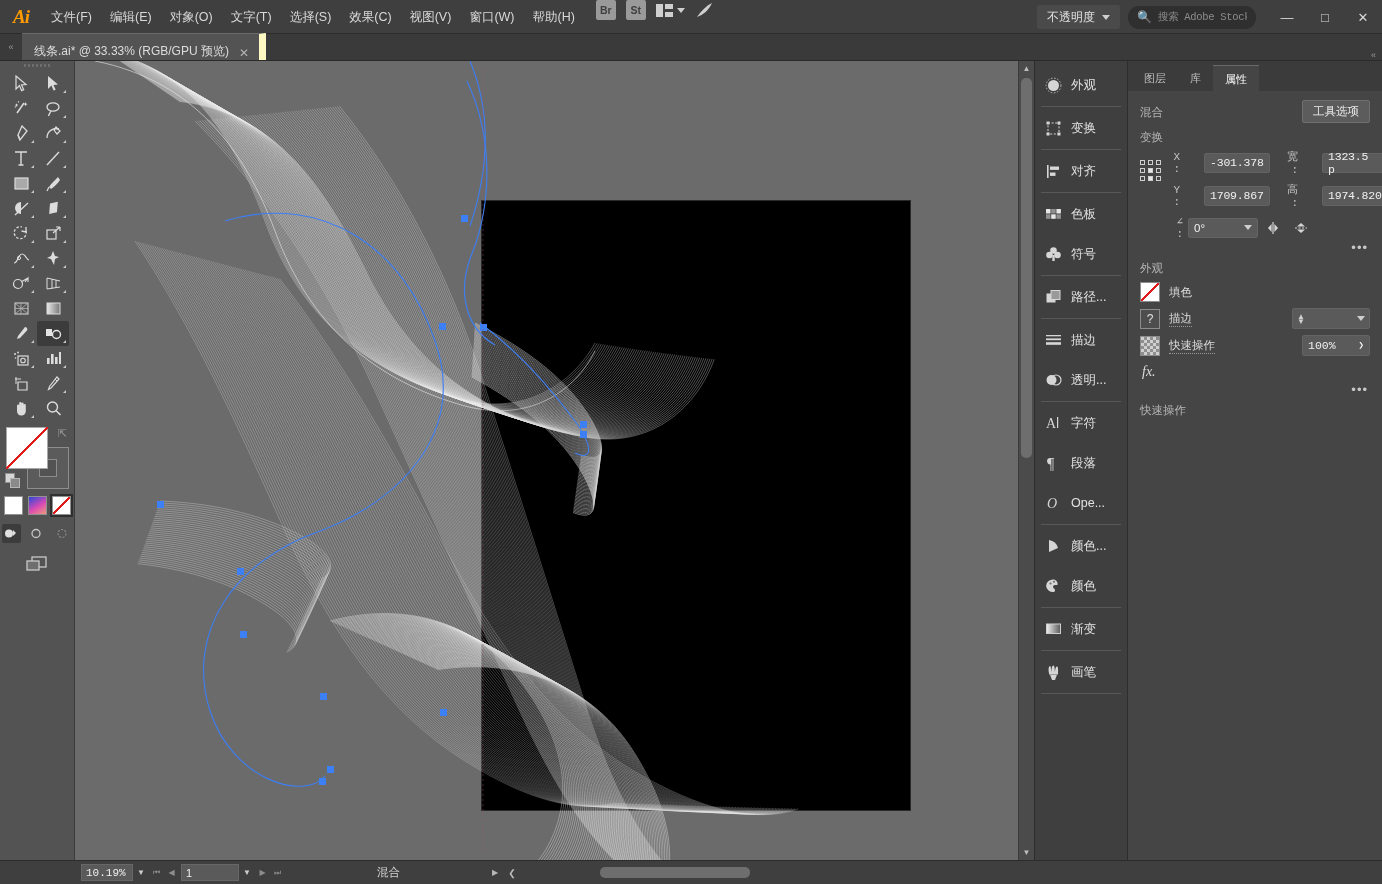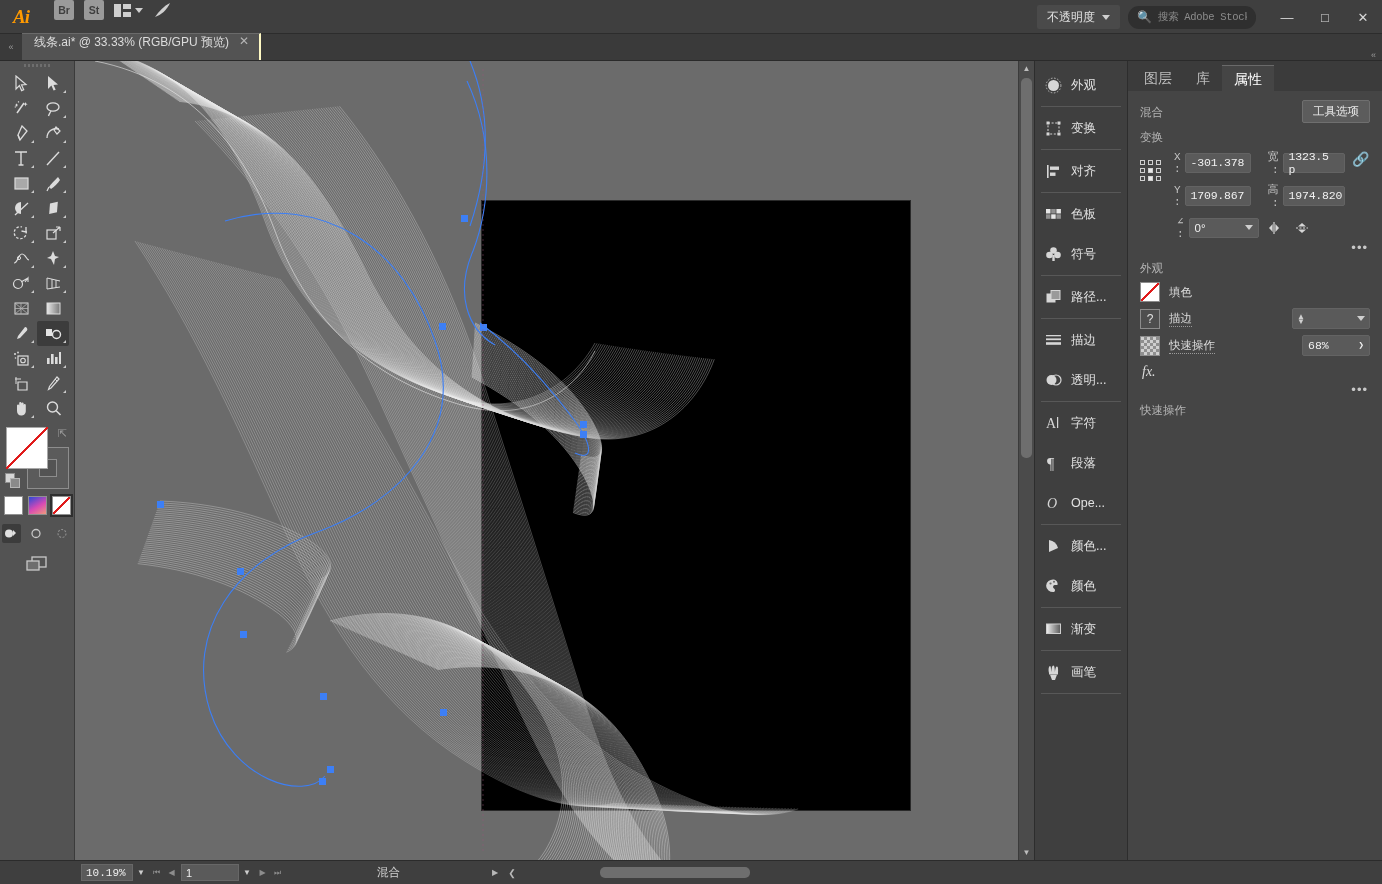--- a/index.html
+++ b/index.html
@@ -60,23 +60,23 @@
   .wb { width: 38px; height: 34px; display: flex; align-items: center; justify-content: center; color: #d8d8d8; font-size: 13px; }
 
   
   .tabbar {
     height: 27px; background: #3a3a3a; flex: 0 0 27px;
     display: flex; align-items: flex-end; position: relative;
     border-bottom: 1px solid #2a2a2a;
   }
   .collapse-arrows { width: 22px; height: 27px; display: flex; align-items: center; justify-content: center; font-size: 9px; color: #9a9a9a; }
   .doc-tab {
-    height: 27px; display: flex; align-items: flex-start; gap: 10px;
+    height: 27px; display: flex; align-items: flex-end; gap: 10px;
     background: #535353; padding: 0 10px 0 12px; font-size: 12px; color: #dcdcdc;
-    border-right: 2px solid #fef9c3; border-top: 1px solid #6a6a6a;
+    border-right: 7px solid #fef9c3; border-top: 1px solid #6a6a6a;
   }
   .doc-tab .x { font-size: 12px; color: #b4b4b4; }
   .tabbar-right { margin-left: auto; display: flex; align-items: center; padding-right: 6px; font-size: 9px; color: #9a9a9a; }
 
   
   .bodyrow { flex: 1; display: flex; min-height: 0; position: relative; }
 
   
   .toolbar {
     width: 75px; background: #535353; flex: 0 0 75px;
@@ -150,21 +150,21 @@
   .dk {
     height: 40px; display: flex; align-items: center; gap: 8px; padding-left: 9px;
     font-size: 12.5px; color: #e2e2e2; white-space: nowrap;
   }
   .dk .gi { width: 19px; display: flex; align-items: center; justify-content: center; color: #d6d6d6; }
   .dk-sep { height: 1px; background: #585858; margin: 1px 6px; }
 
   
   .props { width: 255px; background: #454545; flex: 0 0 255px; display: flex; flex-direction: column; border-left: 1px solid #2d2d2d; }
   .ptabs { height: 30px; display: flex; align-items: flex-end; background: #3b3b3b; padding-left: 4px; }
-  .ptab { padding: 0 12px; height: 26px; line-height: 26px; font-size: 14px; color: #bdbdbd; }
+  .ptab { padding: 0 12px; height: 26px; line-height: 26px; font-size: 11px; color: #bdbdbd; }
   .ptab.active { background: #454545; color: #fff; border-top: 1px solid #6a6a6a; }
   .pbody { flex: 1; padding: 8px 12px 0 12px; overflow: hidden; }
   .sect-title { font-size: 11.5px; color: #b5b5b5; margin: 6px 0 4px 0; }
   .row-between { display: flex; align-items: center; justify-content: space-between; }
   .btn {
     background: #5c5c5c; border: 1px solid #6f6f6f; border-radius: 2px;
     font-size: 11.5px; color: #eaeaea; padding: 4px 10px; line-height: 1.1;
   }
 
   
@@ -173,21 +173,21 @@
   .rp-grid { display: grid; grid-template-columns: repeat(3, 5px); grid-template-rows: repeat(3, 5px); gap: 3px; }
   .rp-grid i { display: block; width: 5px; height: 5px; border: 1px solid #cfcfcf; }
   .rp-grid i.on { background: #e8e8e8; }
   .fields { flex: 1; }
   .frow { display: flex; align-items: center; gap: 4px; margin-bottom: 6px; }
   .flabel { font-size: 11px; color: #c4c4c4; width: 13px; text-align: right; font-family: "Liberation Mono", monospace; }
   .finput {
     background: #5a5a5a; border: 1px solid #636363; border-radius: 2px;
     height: 20px; width: 66px; font-size: 11.5px; color: #f0f0f0;
     display: flex; align-items: center; padding: 0 5px;
-    font-family: "Liberation Mono", monospace; letter-spacing: -0.2px;
+    font-family: "Liberation Mono", monospace; letter-spacing: -0.2px; margin-left: 20px;
   }
   .finput.w { width: 62px; }
   .link-icon { color: #9e9e9e; font-size: 14px; margin-left: 2px; margin-top: 2px; }
   .angle-row { display: flex; align-items: center; gap: 5px; margin-top: 2px; }
   .angle-sel {
     background: #5a5a5a; border: 1px solid #636363; border-radius: 2px;
     height: 20px; width: 70px; display: flex; align-items: center; justify-content: space-between;
     padding: 0 5px; font-size: 11.5px; color: #f0f0f0;
   }
   .flip-btn { width: 22px; height: 20px; display: flex; align-items: center; justify-content: center; color: #d6d6d6; }
@@ -242,20 +242,31 @@
   .hscroll { position: absolute; left: 600px; right: 346px; top: 5px; height: 13px; }
   .hscroll .thumb { position: absolute; left: 0; top: 1px; height: 11px; width: 150px; background: #6e6e6e; border-radius: 5px; }
 </style>
 </head>
 <body>
 
 <div class="app">
 
   <div class="menubar">
     <div class="ai-logo">Ai</div>
+    <div class="menu-items">
+      <div class="menu-item">文件(F)</div>
+      <div class="menu-item">编辑(E)</div>
+      <div class="menu-item">对象(O)</div>
+      <div class="menu-item">文字(T)</div>
+      <div class="menu-item">选择(S)</div>
+      <div class="menu-item">效果(C)</div>
+      <div class="menu-item">视图(V)</div>
+      <div class="menu-item">窗口(W)</div>
+      <div class="menu-item">帮助(H)</div>
+    </div>
     <div class="menubar-tools">
       <div class="sq-btn">Br</div>
       <div class="sq-btn">St</div>
       <div class="arrange-icon">
         <span class="arrange-glyph">
             <i class="l"></i>
             <i class="t"></i>
             <i class="b"></i>
           </span>
         <span class="chev"></span>
@@ -1182,21 +1193,21 @@
                 <span>▼</span>
               </span>
             <span></span>
             <span class="chev"></span>
           </span>
         </div>
         <div class="app-row">
           <span class="swatch20 checker"></span>
           <span class="app-label u">快速操作</span>
           <span class="op-ctl">
-            <span>68%</span>
+            <span>100%</span>
             <span style="font-size:9px">❯</span>
           </span>
         </div>
         <div class="fx-row">fx.</div>
         <div class="more-dots">•••</div>
 
         <div class="sect-title">快速操作</div>
       </div>
     </div>
 

